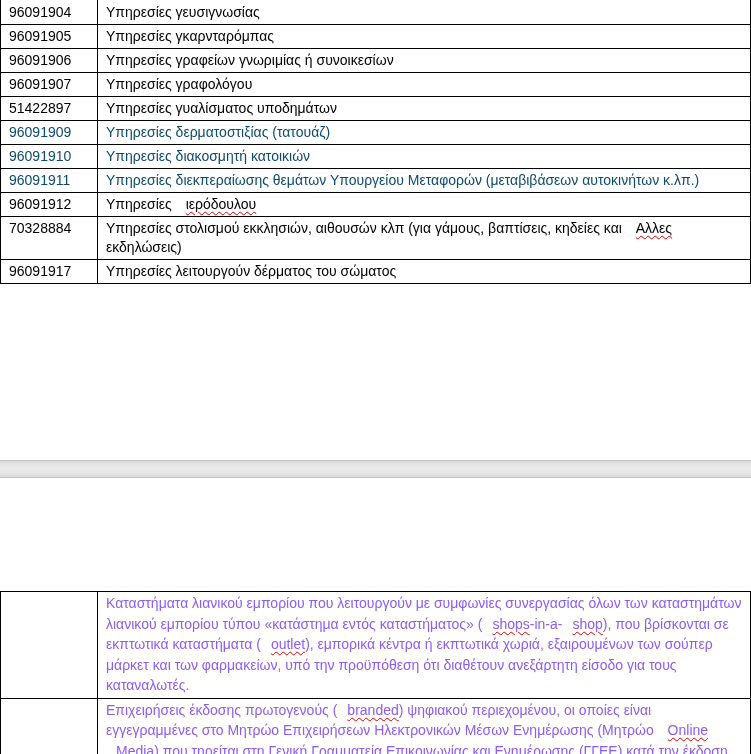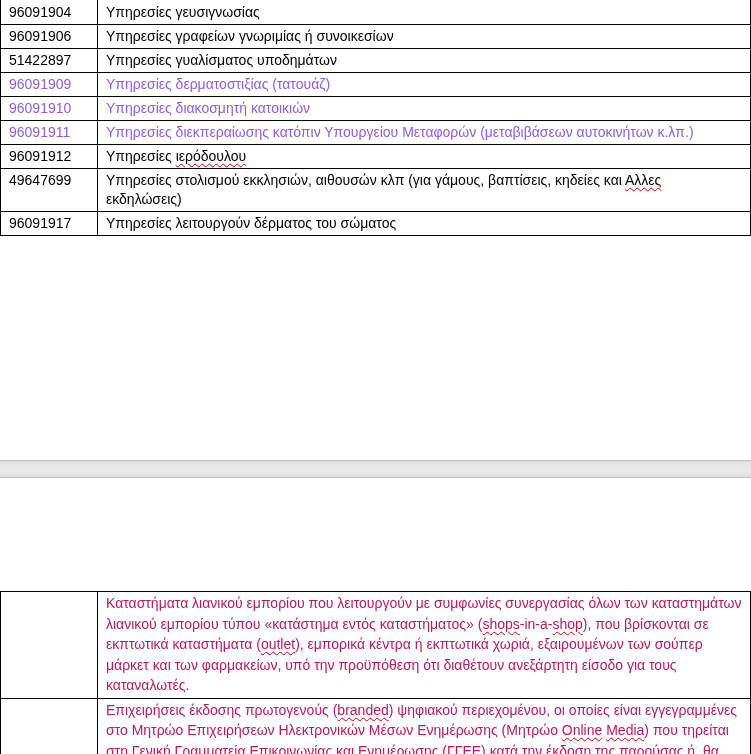--- a/index.html
+++ b/index.html
@@ -8,62 +8,70 @@
   .page { position:absolute; left:0; width:719px; background:#fff; }
   .page1 { top:0; height:460px; }
   .page-gap { position:absolute; left:0; top:460px; width:751px; height:18px;
               background:linear-gradient(#dcdcdc, #e9e9e9 30%, #e9e9e9 70%, #dcdcdc);
               border-top:1px solid #c4c4c4; border-bottom:1px solid #c4c4c4; box-sizing:border-box; }
   .page2 { top:478px; height:276px; }
   table.codes { position:absolute; left:0; top:-2px; width:751px; border-collapse:collapse; table-layout:fixed; }
   table.codes td { border:1px solid #000; padding:2px 8px 2px 8px; vertical-align:top; line-height:19px; }
   table.codes td.code { width:80px; padding-left:8px; }
   table.codes tr.first td { padding-top:4px; }
-  .red { color:#8b5cf6; }
-  .squiggle { text-decoration:underline wavy #d00; text-decoration-thickness:1px; text-underline-offset:2px; }
+  .red { color:#0c4a6e; }
+  .squiggle { text-decoration:underline wavy #d00; text-decoration-thickness:1px; text-underline-offset:2px;margin-left:10px; }
   table.desc { position:absolute; left:0; top:113px; width:751px; border-collapse:collapse; table-layout:fixed; }
-  table.desc td { border:1px solid #000; padding:1px 8px 2px 8px; vertical-align:top; line-height:20.5px; color:#be185d; }
+  table.desc td { border:1px solid #000; padding:1px 8px 2px 8px; vertical-align:top; line-height:20.5px; color:#8b5cf6; }
   table.desc td.empty { width:80px; }
 </style>
 </head>
 <body>
 
 <div class="page page1">
   <table class="codes">
     <tbody>
       <tr class="first">
         <td class="code">96091904</td>
         <td>Υπηρεσίες γευσιγνωσίας</td>
       </tr>
       <tr>
+        <td class="code">96091905</td>
+        <td>Υπηρεσίες γκαρνταρόμπας</td>
+      </tr>
+      <tr>
         <td class="code">96091906</td>
         <td>Υπηρεσίες γραφείων γνωριμίας ή συνοικεσίων</td>
+      </tr>
+      <tr>
+        <td class="code">96091907</td>
+        <td>Υπηρεσίες γραφολόγου</td>
       </tr>
       <tr>
         <td class="code">51422897</td>
         <td>Υπηρεσίες γυαλίσματος υποδημάτων</td>
       </tr>
       <tr class="red">
         <td class="code">96091909</td>
         <td>Υπηρεσίες δερματοστιξίας (τατουάζ)</td>
       </tr>
       <tr class="red">
         <td class="code">96091910</td>
         <td>Υπηρεσίες διακοσμητή κατοικιών</td>
       </tr>
       <tr class="red">
         <td class="code">96091911</td>
-        <td>Υπηρεσίες διεκπεραίωσης κατόπιν Υπουργείου Μεταφορών (μεταβιβάσεων αυτοκινήτων κ.λπ.)</td>
+        <td>Υπηρεσίες διεκπεραίωσης θεμάτων Υπουργείου Μεταφορών (μεταβιβάσεων αυτοκινήτων κ.λπ.)</td>
       </tr>
       <tr>
         <td class="code">96091912</td>
         <td><span>Υπηρεσίες </span><span class="squiggle">ιερόδουλου</span></td>
       </tr>
       <tr>
-        <td class="code">49647699</td>
+        <td class="code">70328884</td>
         <td><span>Υπηρεσίες στολισμού εκκλησιών, αιθουσών κλπ (για γάμους, βαπτίσεις, κηδείες και </span><span class="squiggle">Αλλες</span><br><span> εκδηλώσεις)</span></td>
       </tr>
       <tr>
         <td class="code">96091917</td>
         <td>Υπηρεσίες λειτουργούν δέρματος του σώματος</td>
       </tr>
     </tbody>
   </table>
 </div>
 

